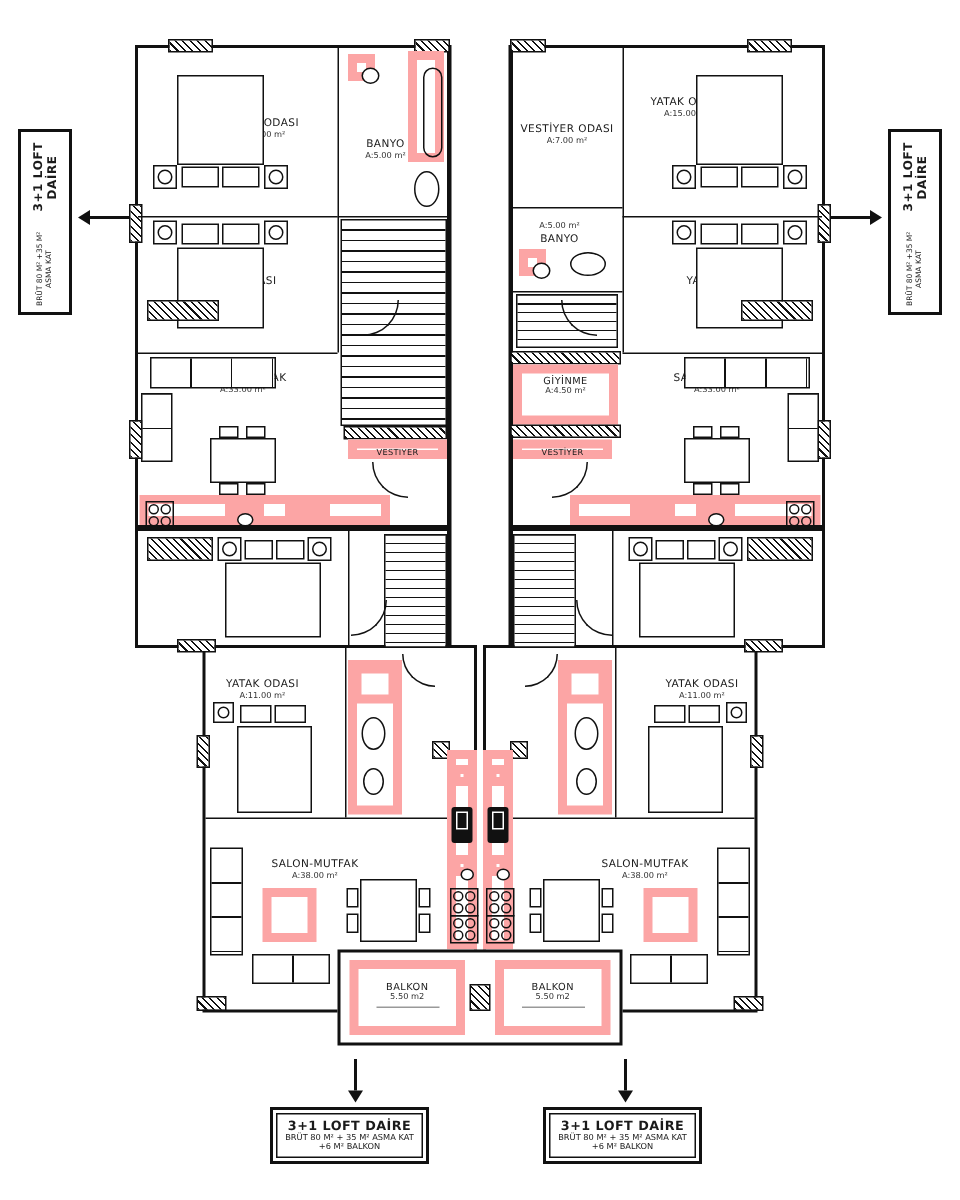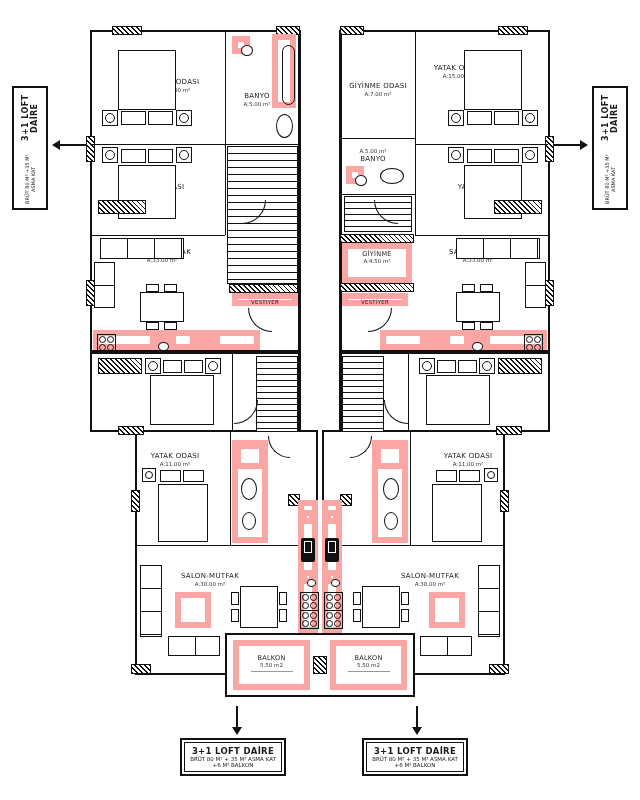--- a/index.html
+++ b/index.html
@@ -150,21 +150,21 @@
     </div>
   <div class="a wall1" style="left:190px;top:334px;width:30px;height:12px;background:#111;"></div>
 
   <div class="a line" style="left:415px;top:32px;width:1px;height:203px;"></div>
   <div class="a line" style="left:342px;top:138px;width:73px;height:1px;"></div>
   <div class="a line" style="left:415px;top:144px;width:133px;height:1px;"></div>
   <div class="a line" style="left:415px;top:235px;width:133px;height:1px;"></div>
   <div class="a line" style="left:342px;top:194px;width:73px;height:1px;"></div>
 
   <div class="a rlabel" style="left:328px;top:82px;width:100px;">
-    <div class="rn">GİYİNME ODASI</div>
+    <div class="rn">VESTİYER ODASI</div>
     <div class="ra">A:7.00 m²</div>
   </div>
   <div class="a rlabel" style="left:408px;top:64px;width:100px;">
     <div class="rn">YATAK ODASI</div>
     <div class="ra">A:15.00 m²</div>
   </div>
   <div class="a rlabel" style="left:342px;top:148px;width:62px;">
     <div class="ra">A:5.00 m²</div>
     <div class="rn">BANYO</div>
   </div>

